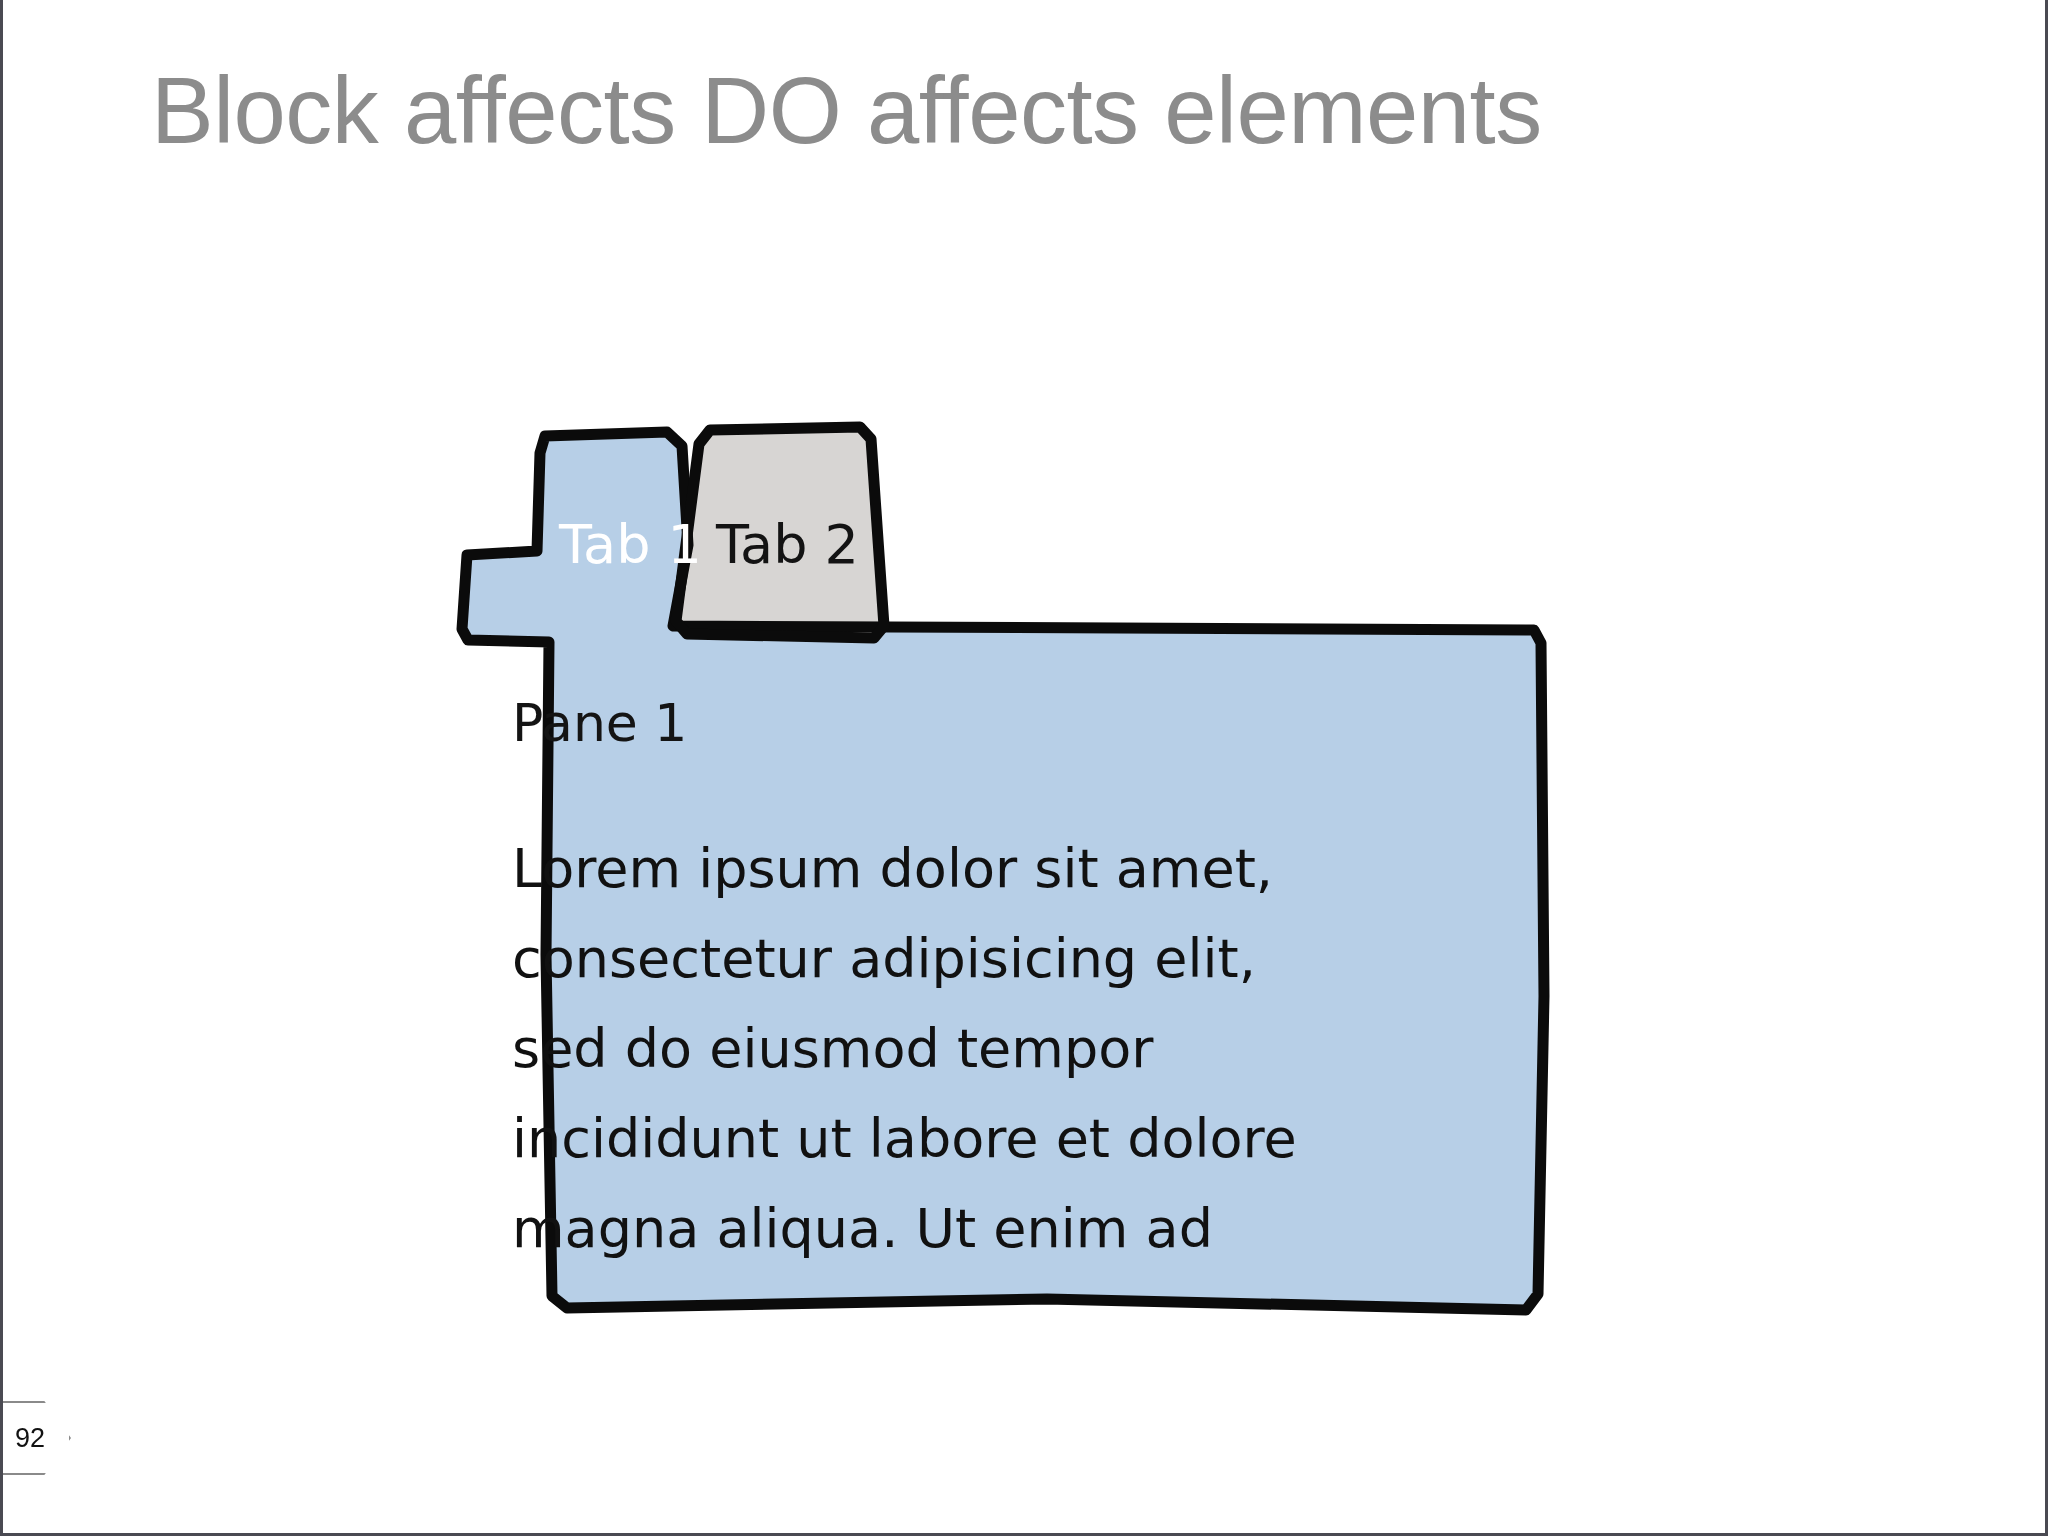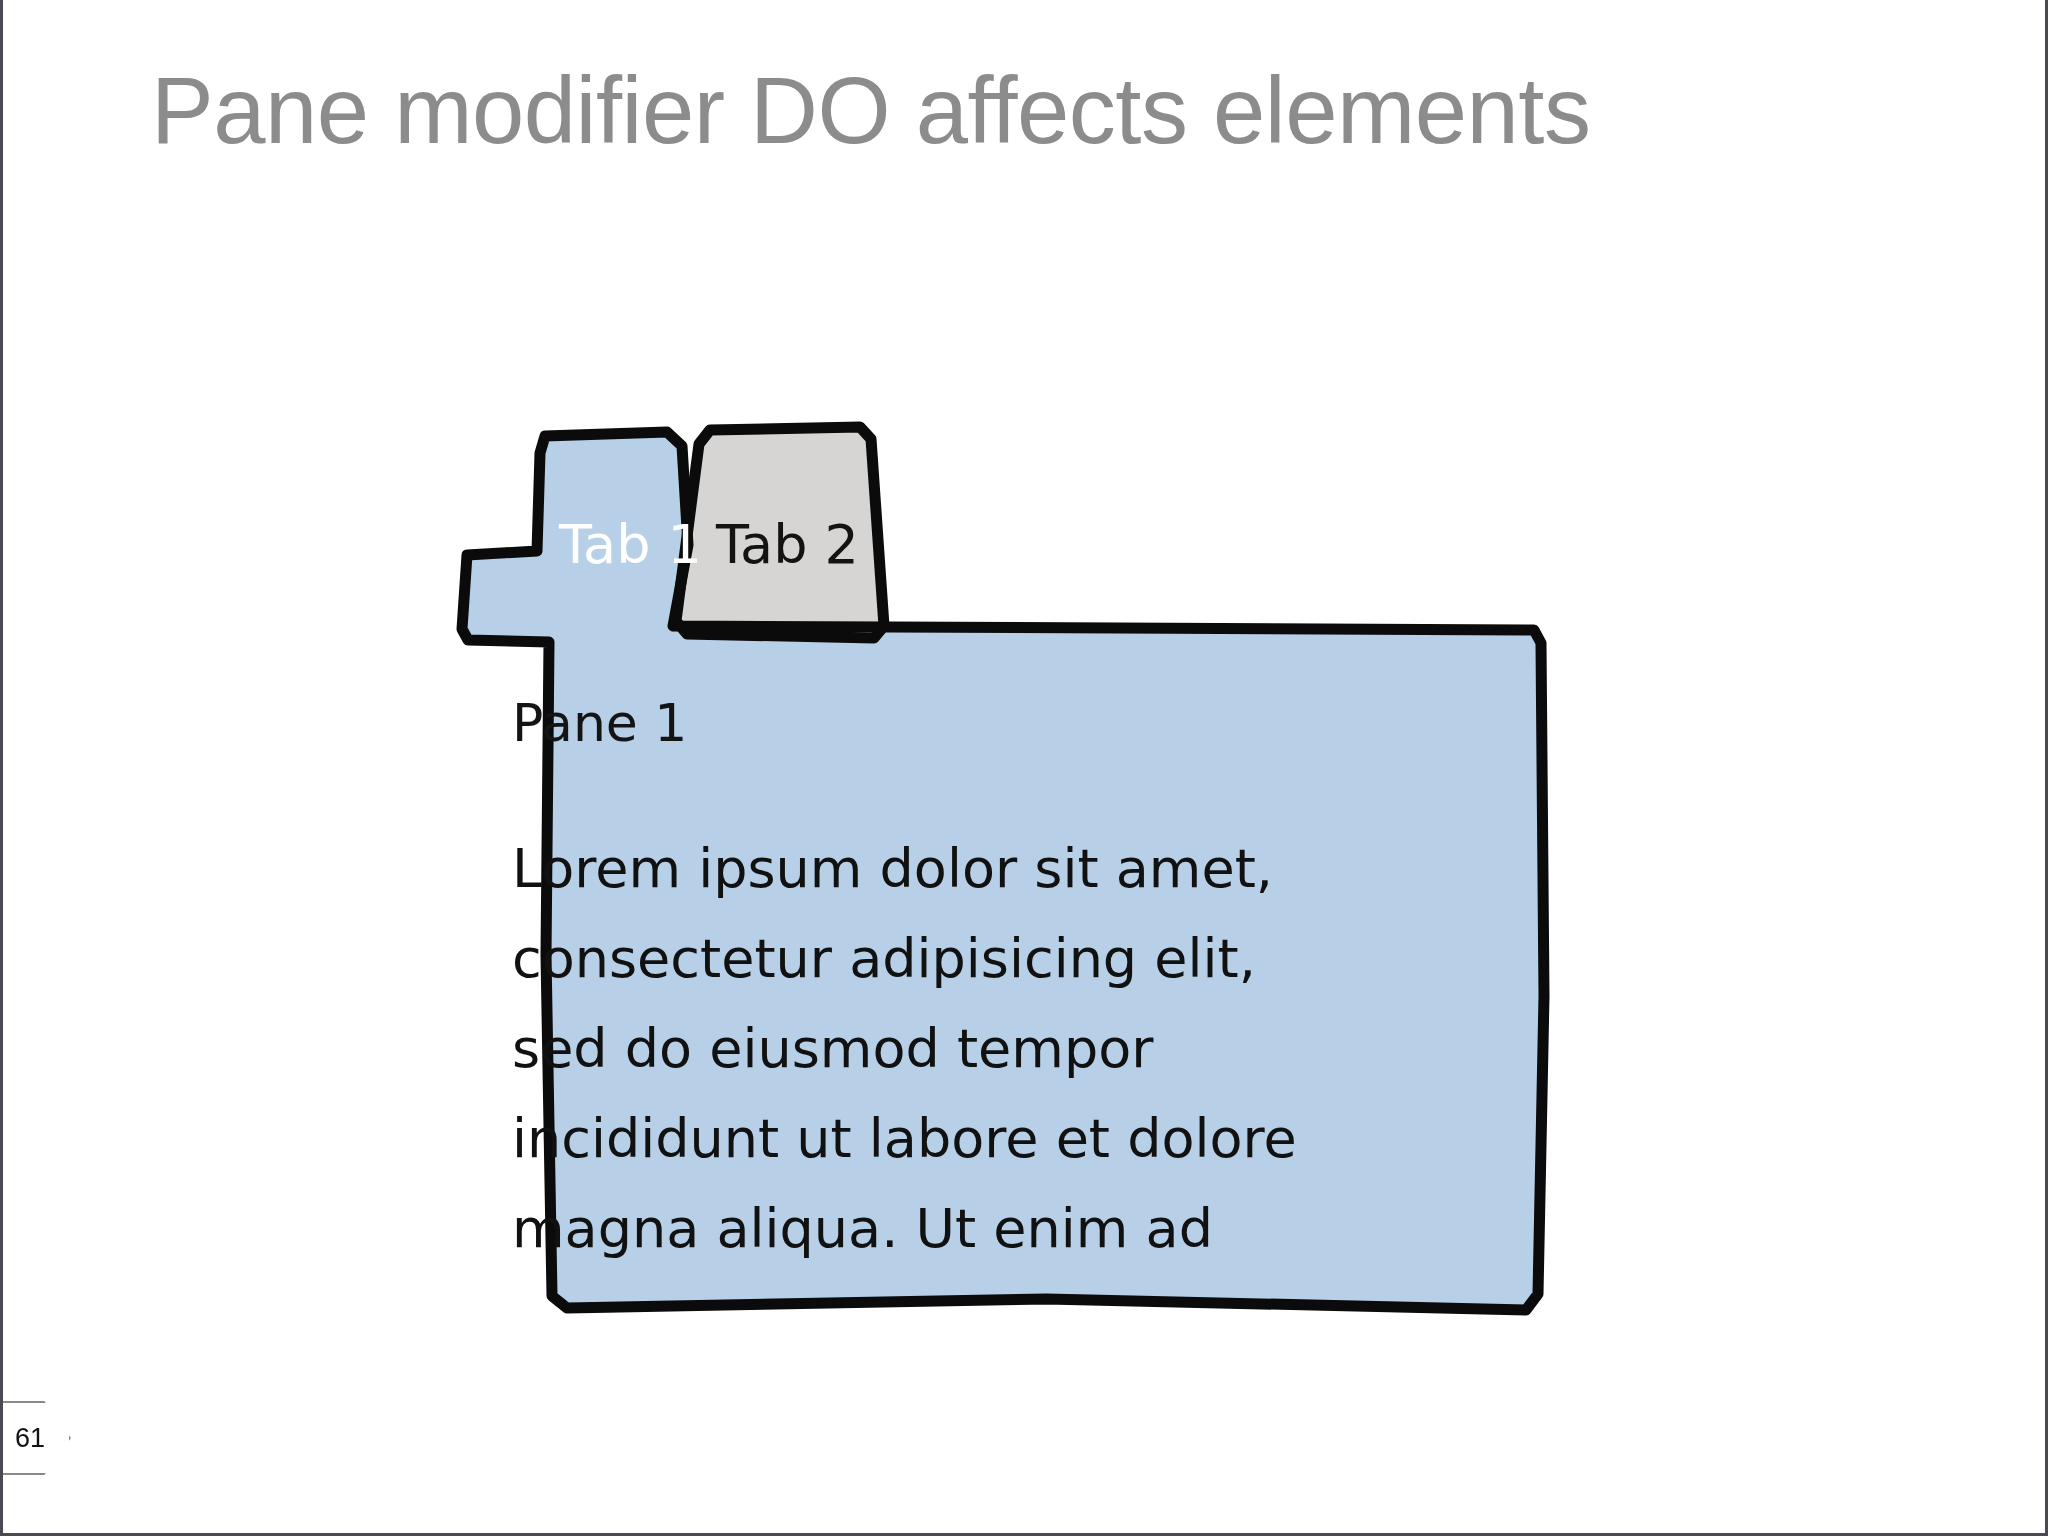--- a/index.html
+++ b/index.html
@@ -114,21 +114,21 @@
     color: #121212;
     padding-right: 12px;
     line-height: 1;
   }
 </style>
 </head>
 <body>
 
 <div id="slide">
 
-  <div id="slide-title">Pane modifier DO affects elements</div>
+  <div id="slide-title">Block affects DO affects elements</div>
 
   <div id="tab-widget">
     <svg viewBox="0 0 1110 945" xmlns="http://www.w3.org/2000/svg">
 
       <path fill="#b7cfe7" d="M 95 42
                L 219 38
                L 235 52
                L 238 152
                L 223 232
                L 1085 237
@@ -208,16 +208,16 @@
         <text class="sketch-text pane-body" x="63" y="672">sed do eiusmod tempor</text>
         <text class="sketch-text pane-body" x="63" y="762">incididunt ut labore et dolore</text>
         <text class="sketch-text pane-body" x="63" y="852">magna aliqua. Ut enim ad</text>
       </g>
 
     </svg>
   </div>
 
   <div id="page-badge">
     <div class="badge-shape"></div>
-    <div class="badge-num">61</div>
+    <div class="badge-num">92</div>
   </div>
 
 </div>
 
 </body></html>

